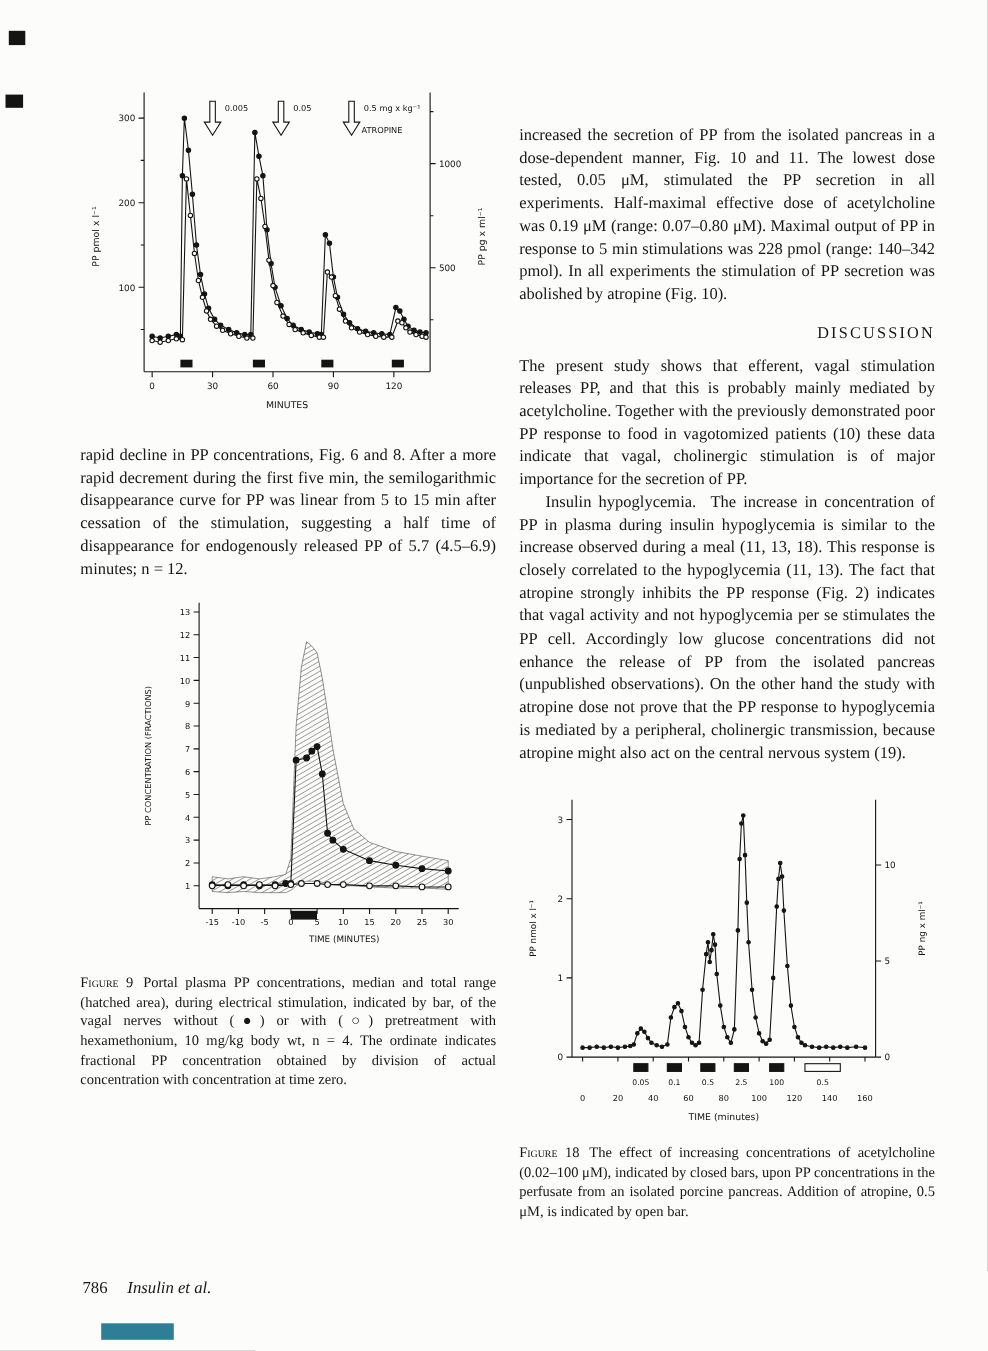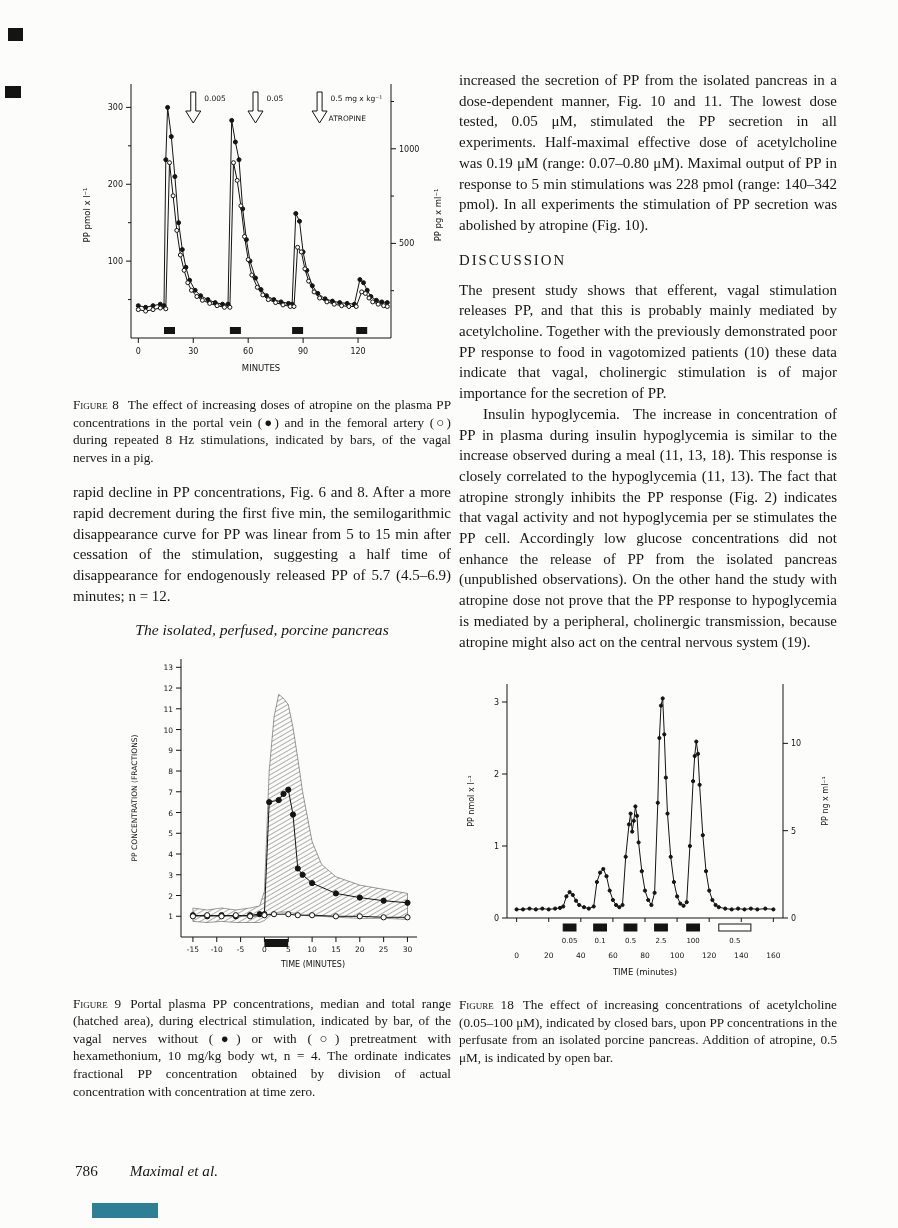--- a/index.html
+++ b/index.html
@@ -1,35 +1,35 @@
 <!DOCTYPE html>
 <html><head>
 <meta charset="utf-8">
 <style>
   *{margin:0;padding:0;box-sizing:border-box;}
   html,body{background:#9a9a9a;}
   .page{position:relative;width:898px;height:1228px;background:#fcfcfa;margin:0 auto;
         font-family:"Liberation Serif",serif;color:#171717;overflow:hidden;}
   .col{position:absolute;top:70px;width:378px;}
   .col-left{left:73px;}
-  .col-right{left:459px;}
+  .col-right{left:472px;margin-top:43px;}
   p.body{font-size:15px;line-height:20.7px;text-align:justify;}
   p.indent{text-indent:1.6em;}
   .mt{margin-top:16px;}
   .caption{font-size:13.2px;line-height:17.6px;text-align:justify;margin-top:8px;}
   .caplabel{font-variant:small-caps;margin-right:9px;}
   .lead-italic{}
   h3.isolated{font-style:italic;font-weight:normal;font-size:15.6px;text-align:center;margin:14px 0 9px;}
-  h3.discussion{font-weight:normal;font-size:14.8px;text-align:left;letter-spacing:2px;margin:16px 0 11px;}
+  h3.discussion{font-weight:normal;font-size:14.8px;text-align:right;letter-spacing:2px;margin:16px 0 11px;}
   .chart{line-height:0;}
   #fig8{margin-left:2px;}
   #fig9{margin-left:46px;margin-top:10px;}
   #fig10{margin-top:14px;margin-left:2px;}
   .footer{position:absolute;left:75px;top:1162px;font-size:15.2px;}
-  .footer .pn{margin-right:32px;}
+  .footer .pn{margin-right:18px;}
   .footer .authors{font-style:italic;}
   .artifact{position:absolute;background:#141414;}
   .a1{left:8px;top:28px;width:15px;height:13px;}
   .a2{left:5px;top:86px;width:16px;height:12px;}
   .a3{left:92px;top:1203px;width:66px;height:15px;background:#2e7f96;}
 </style>
 </head>
 <body>
 
 <div class="page">
@@ -180,26 +180,24 @@
             <circle cx="273.9" cy="236.5" r="2" fill="#fff" stroke="#141414" stroke-width="1"></circle>
             <circle cx="281.2" cy="236.5" r="2" fill="#fff" stroke="#141414" stroke-width="1"></circle>
             <circle cx="286.7" cy="221.9" r="2" fill="#fff" stroke="#141414" stroke-width="1"></circle>
             <circle cx="290.4" cy="223.4" r="2" fill="#fff" stroke="#141414" stroke-width="1"></circle>
             <circle cx="294.0" cy="228.0" r="2" fill="#fff" stroke="#141414" stroke-width="1"></circle>
             <circle cx="297.7" cy="231.9" r="2" fill="#fff" stroke="#141414" stroke-width="1"></circle>
             <circle cx="303.2" cy="234.2" r="2" fill="#fff" stroke="#141414" stroke-width="1"></circle>
             <circle cx="308.7" cy="235.7" r="2" fill="#fff" stroke="#141414" stroke-width="1"></circle>
             <circle cx="312.3" cy="236.5" r="2" fill="#fff" stroke="#141414" stroke-width="1"></circle>
           </svg></div>
-      <p class="caption"><span class="caplabel">Figure 8</span><span>The effect of increasing doses of atropine on the plasma PP concentrations in the portal vein (●) and in the femoral artery (○) during repeated 8 Hz stimulations, indicated by bars, of the vagal nerves in a pig.</span></p>
     </figure>
 
     <p class="body mt">rapid decline in PP concentrations, Fig. 6 and 8. After a more rapid decrement during the first five min, the semilogarithmic disappearance curve for PP was linear from 5 to 15 min after cessation of the stimulation, suggesting a half time of disappearance for endogenously released PP of 5.7 (4.5–6.9) minutes; n = 12.</p>
 
-    <h3 class="isolated">The isolated, perfused, porcine pancreas</h3>
 
 
     <figure>
       <div class="chart" id="fig9"><svg width="312" height="338" viewBox="0 0 312 338" font-family="'DejaVu Sans',sans-serif" fill="#141414">
             <defs>
               <pattern id="hatchp" patternUnits="userSpaceOnUse" width="4" height="4" patternTransform="rotate(60)">
                 <line x1="0" y1="0" x2="0" y2="4" stroke="#3a3a3a" stroke-width="0.8"></line>
               </pattern>
             </defs>
             <line x1="62" y1="10" x2="62" y2="288" stroke="#141414" stroke-width="1"></line>
@@ -425,22 +423,22 @@
             <circle cx="257.8" cy="241.2" r="1.6" fill="#141414" stroke="#141414" stroke-width="1"></circle>
             <circle cx="264.2" cy="242.6" r="1.6" fill="#141414" stroke="#141414" stroke-width="1"></circle>
             <circle cx="270.7" cy="243.4" r="1.6" fill="#141414" stroke="#141414" stroke-width="1"></circle>
             <circle cx="277.1" cy="242.6" r="1.6" fill="#141414" stroke="#141414" stroke-width="1"></circle>
             <circle cx="283.5" cy="243.4" r="1.6" fill="#141414" stroke="#141414" stroke-width="1"></circle>
             <circle cx="289.9" cy="242.6" r="1.6" fill="#141414" stroke="#141414" stroke-width="1"></circle>
             <circle cx="296.3" cy="243.4" r="1.6" fill="#141414" stroke="#141414" stroke-width="1"></circle>
             <circle cx="304.3" cy="242.6" r="1.6" fill="#141414" stroke="#141414" stroke-width="1"></circle>
             <circle cx="312.4" cy="243.4" r="1.6" fill="#141414" stroke="#141414" stroke-width="1"></circle>
           </svg></div>
-      <p class="caption"><span class="caplabel">Figure 18</span><span>The effect of increasing concentrations of acetylcholine (0.05–100 μM), indicated by closed bars, upon PP concentrations in the perfusate from an isolated porcine pancreas. Addition of atropine, 0.5 μM, is indicated by open bar.</span></p>
+      <p class="caption"><span class="caplabel">Figure 18</span><span>The effect of increasing concentrations of acetylcholine (0.02–100 μM), indicated by closed bars, upon PP concentrations in the perfusate from an isolated porcine pancreas. Addition of atropine, 0.5 μM, is indicated by open bar.</span></p>
     </figure>
 
   </div>
 
   <div class="footer">
-    <span class="pn">786</span><span class="authors">Maximal et al.</span>
+    <span class="pn">786</span><span class="authors">Insulin et al.</span>
   </div>
 
 </div>
 
 </body></html>

